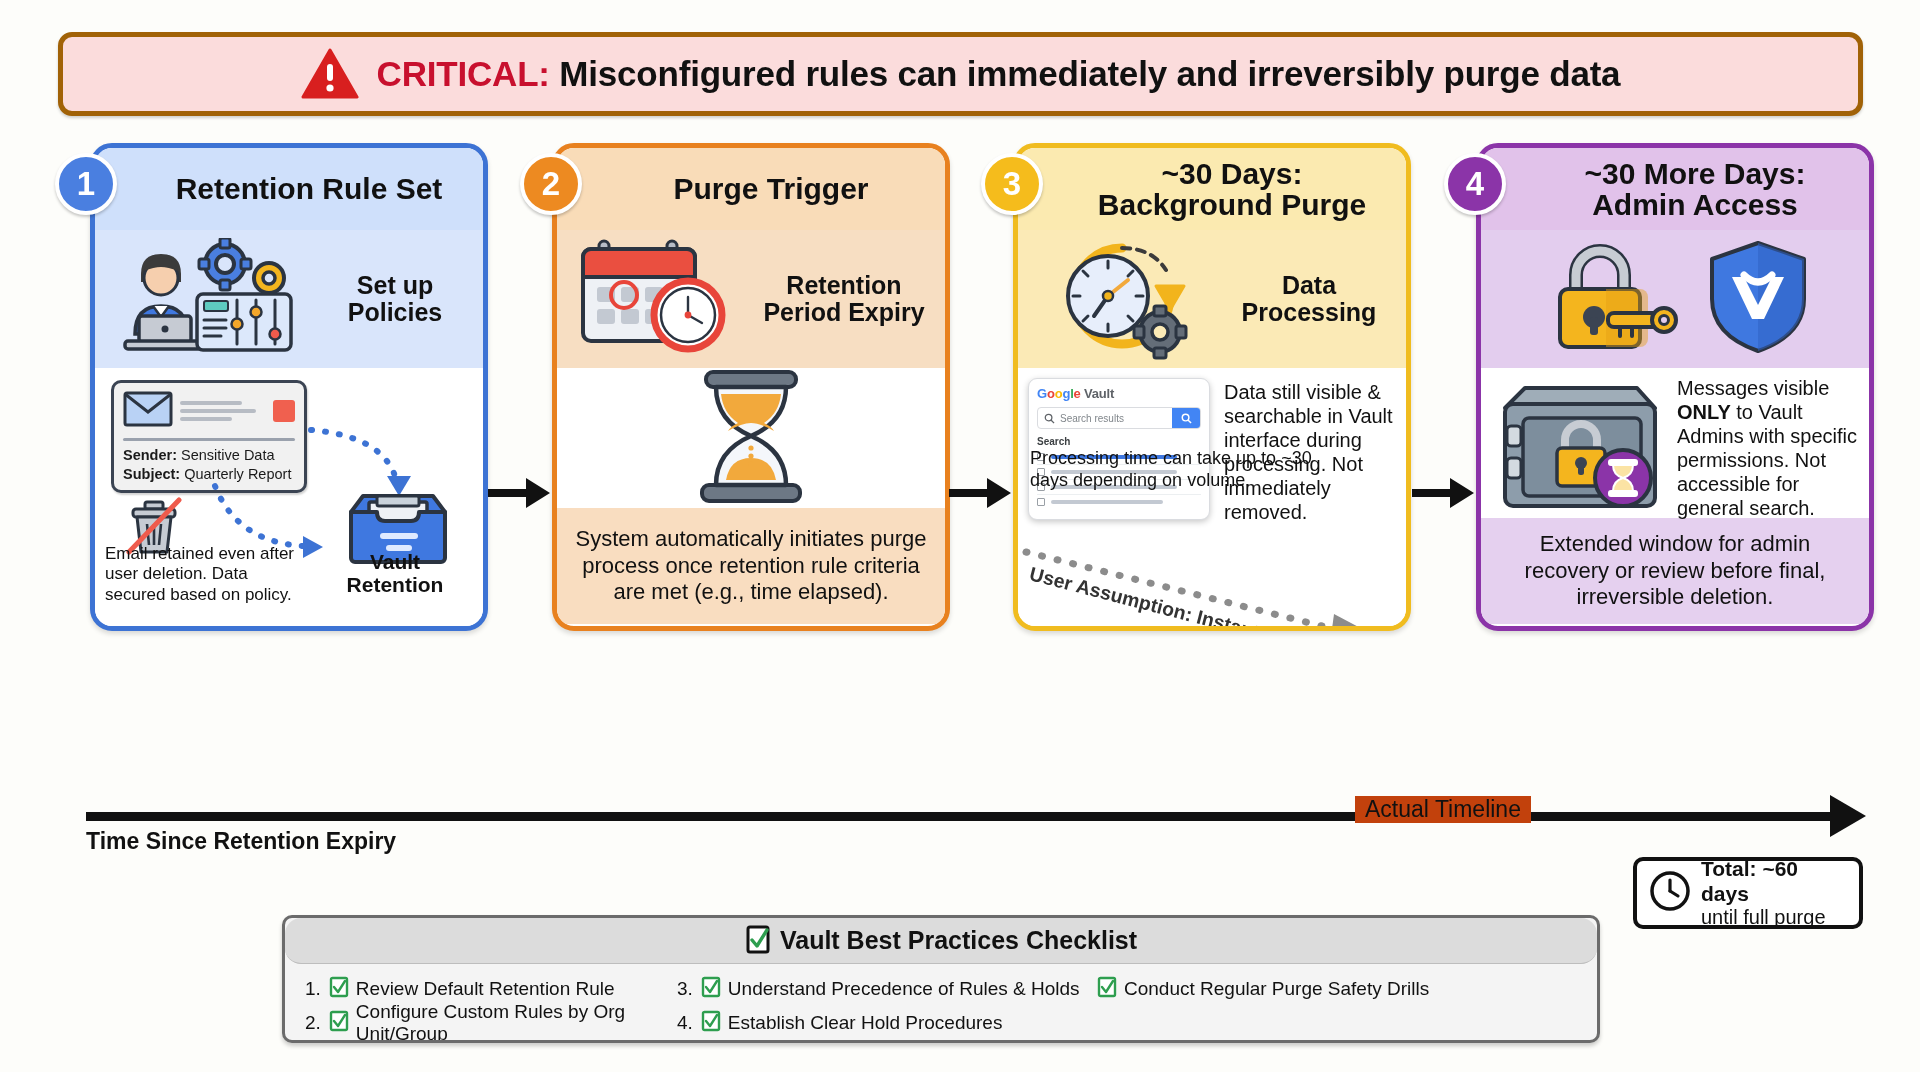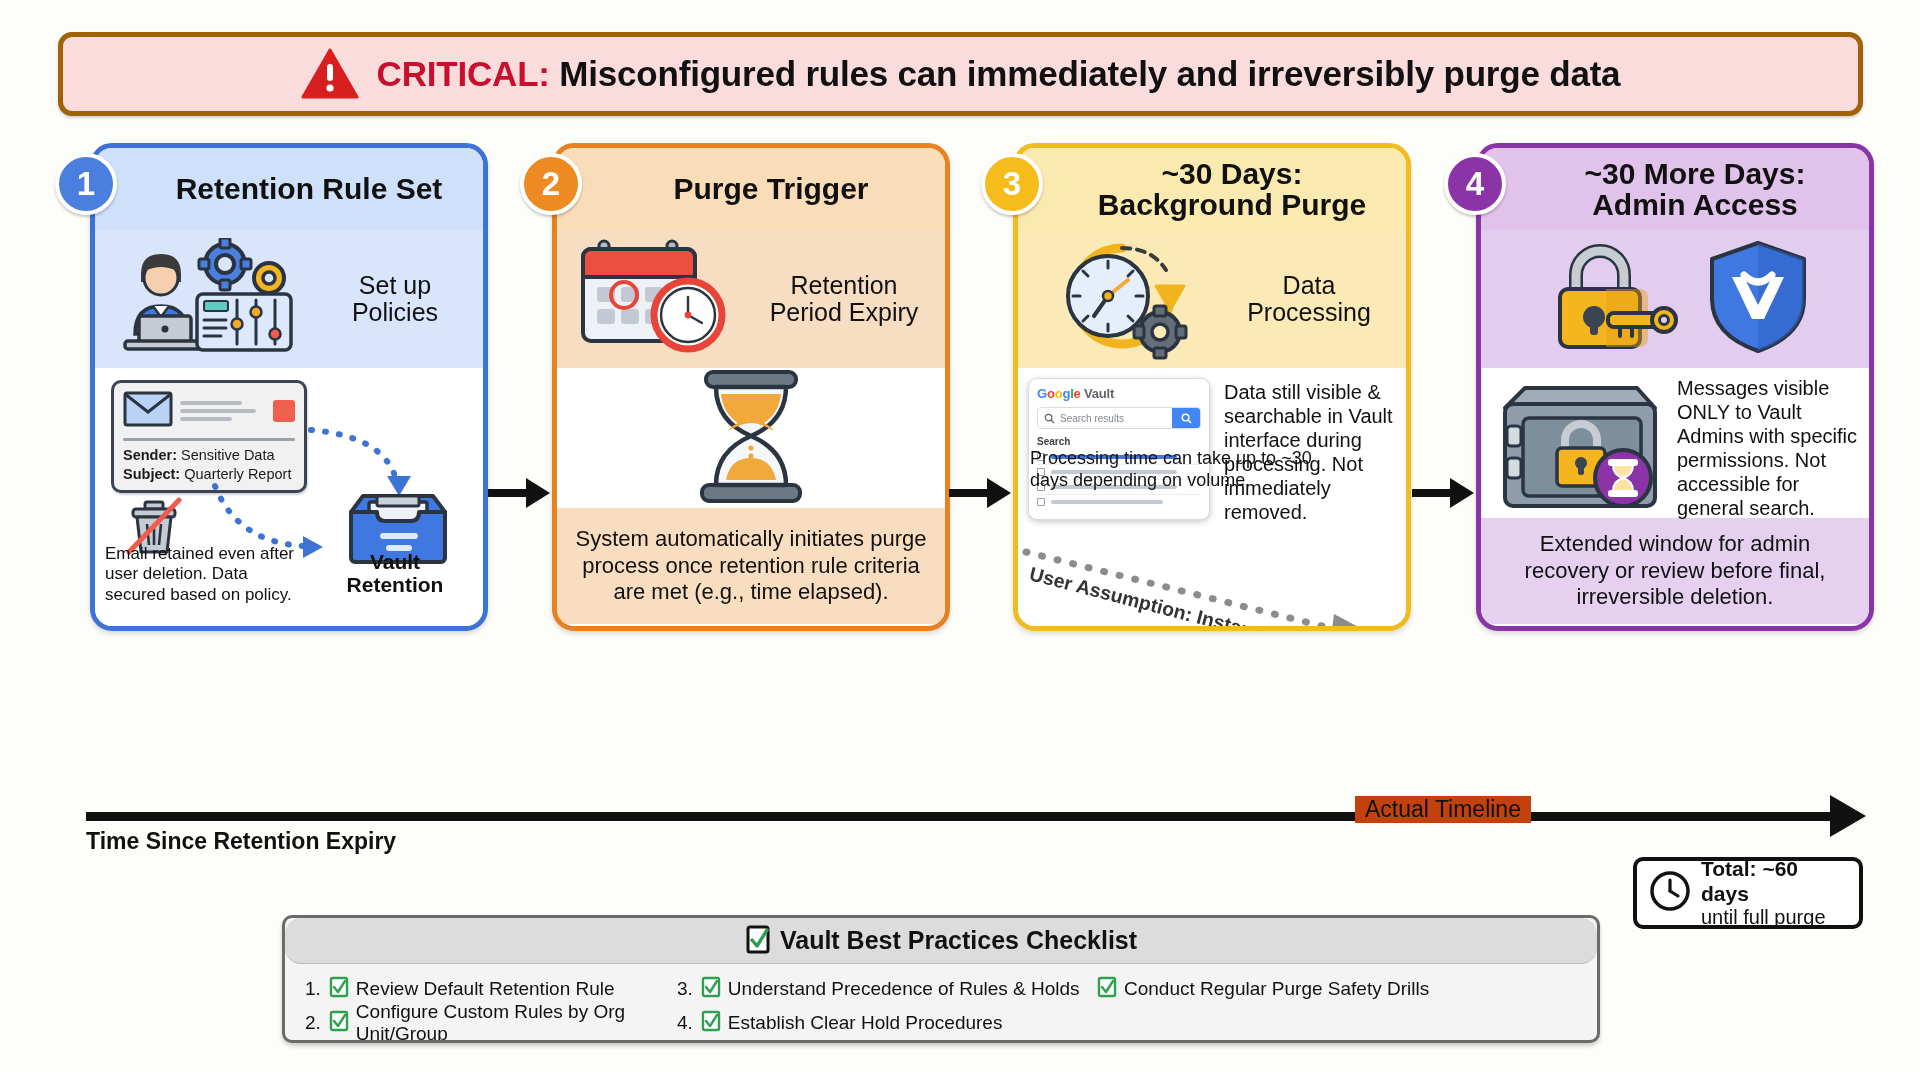--- a/index.html
+++ b/index.html
@@ -42,21 +42,21 @@
   .p1 .p-head { background:#cfe0fb; }
   .p2 .p-head { background:#f9dcb8; }
   .p3 .p-head { background:#fbeab0; }
   .p4 .p-head { background:#e1c2ea; }
 
   .p-hero { height: 138px; display:flex; align-items:center; gap: 10px; padding: 4px 12px 4px 18px; }
   .p1 .p-hero { background:#d9e5fb; }
   .p2 .p-hero { background:#f7dec2; }
   .p3 .p-hero { background:#fbeab6; }
   .p4 .p-hero { background:#e3cdee; }
-  .hero-label { font-size: 25px; font-weight: normal; color:#111; line-height: 1.08; text-align:center; flex:1; }
+  .hero-label { font-size: 25px; font-weight: bold; color:#111; line-height: 1.08; text-align:center; flex:1; }
 
   .p-body { background:#fff; position:relative; }
   .p-foot { text-align:center; font-size: 22px; color:#111; line-height: 1.22; padding: 10px 14px; }
   .p2 .p-foot { background:#f9ddc0; }
   .p4 .p-foot { background:#e5d0ef; }
 
   
   .badge {
     position:absolute; width: 62px; height: 62px; border-radius: 50%;
     border: 4px solid #fff; color:#fff; font-size: 33px; font-weight: bold;
@@ -123,21 +123,21 @@
   .cap-p3b {
     position:absolute; left: 12px; top: 80px; width: 300px;
     font-size: 18px; line-height: 1.2; color:#111;
   }
 
   
   .cap-p4 {
     position:absolute; left: 196px; top: 8px; width: 184px;
     font-size: 20px; line-height: 1.2; color:#111;
   }
-  .cap-p4 b { font-weight:normal; }
+  .cap-p4 b { font-weight:bold; }
 
   
   .tl-line { position:absolute; left: 86px; top: 812px; width: 1756px; height: 9px; background:#111; }
   .tl-arrow { position:absolute; left: 1830px; top: 795px; width: 0; height:0;
     border-top: 21px solid transparent; border-bottom: 21px solid transparent; border-left: 36px solid #111; }
   .tl-left { position:absolute; left: 86px; top: 828px; font-size: 23px; font-weight:bold; color:#111; }
   .tl-right { position:absolute; left: 1355px; top: 796px; font-size: 23px; font-weight:normal; color:#111;
     background:#c2410c; padding: 0 10px; }
 
   .total-box {

